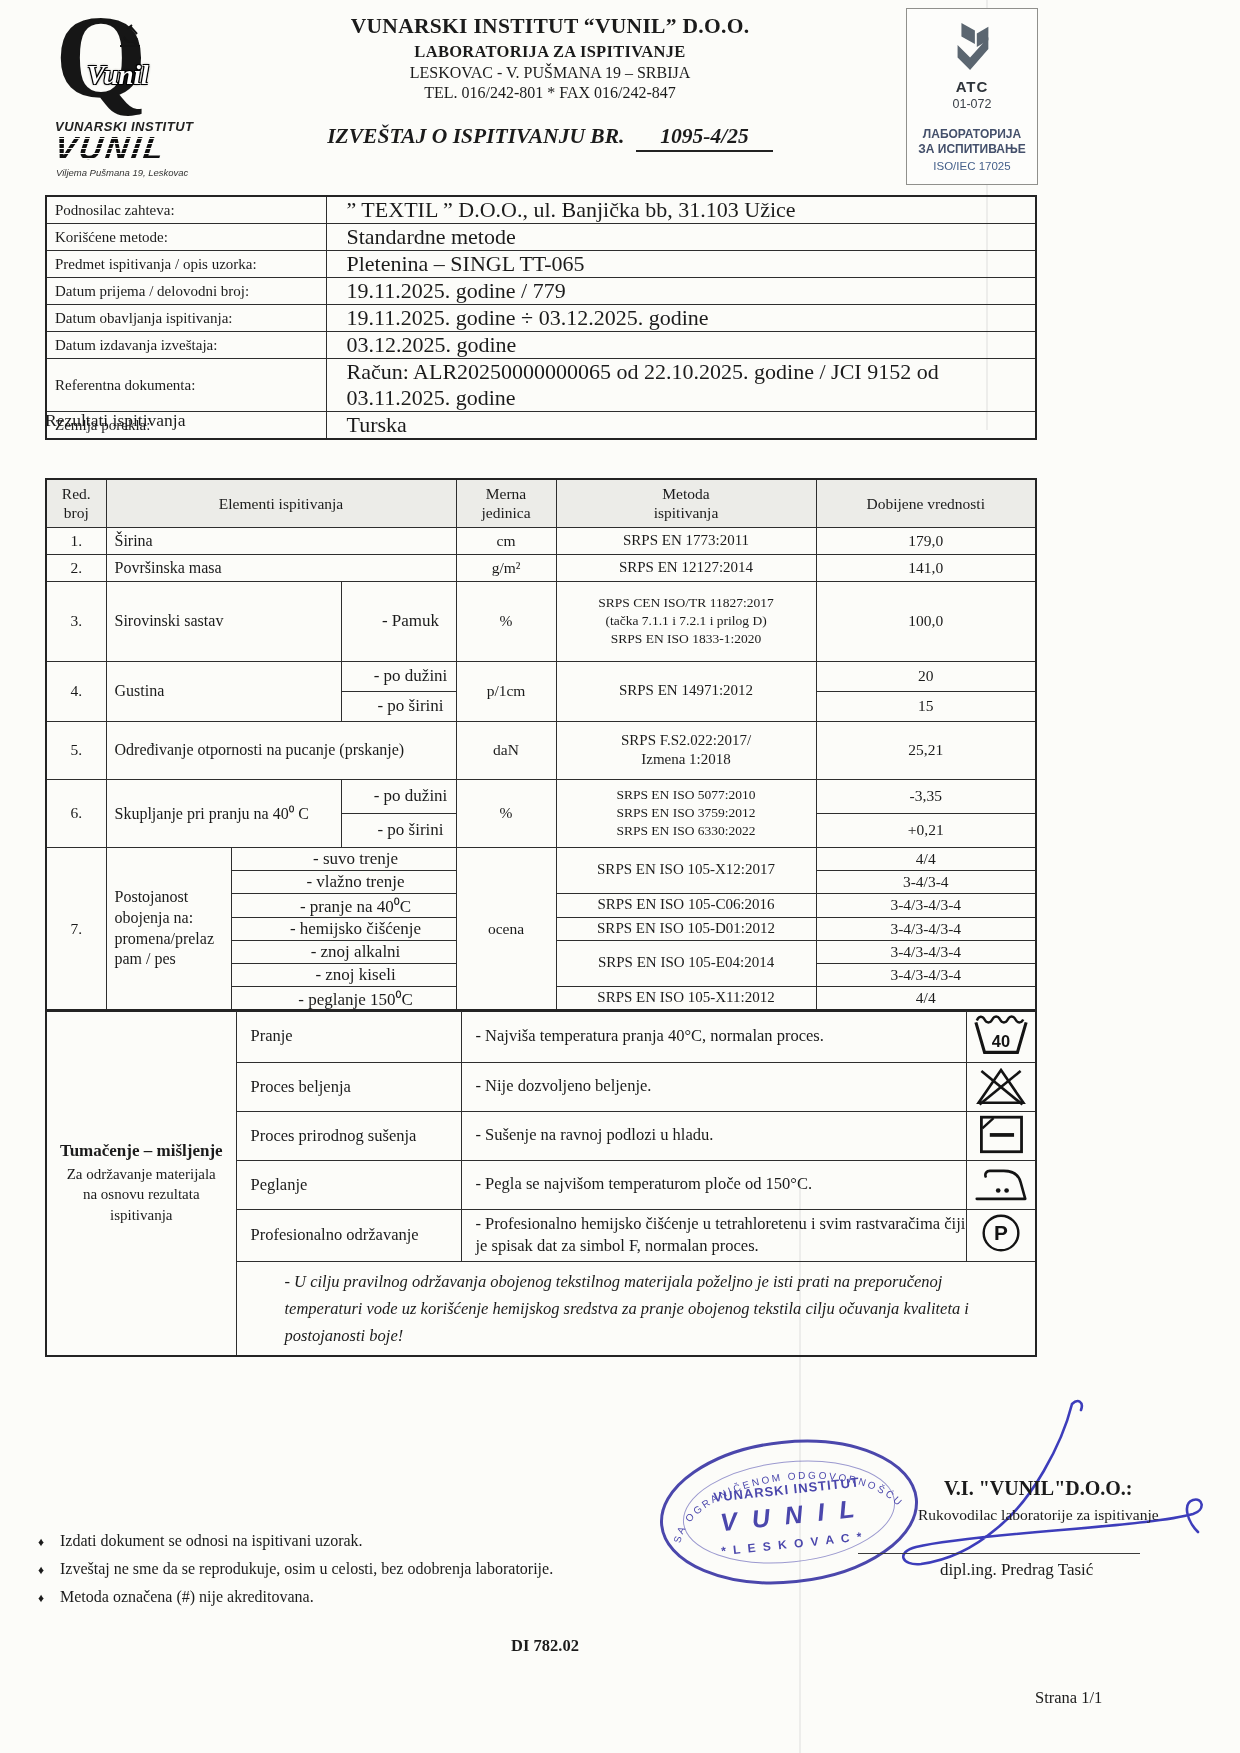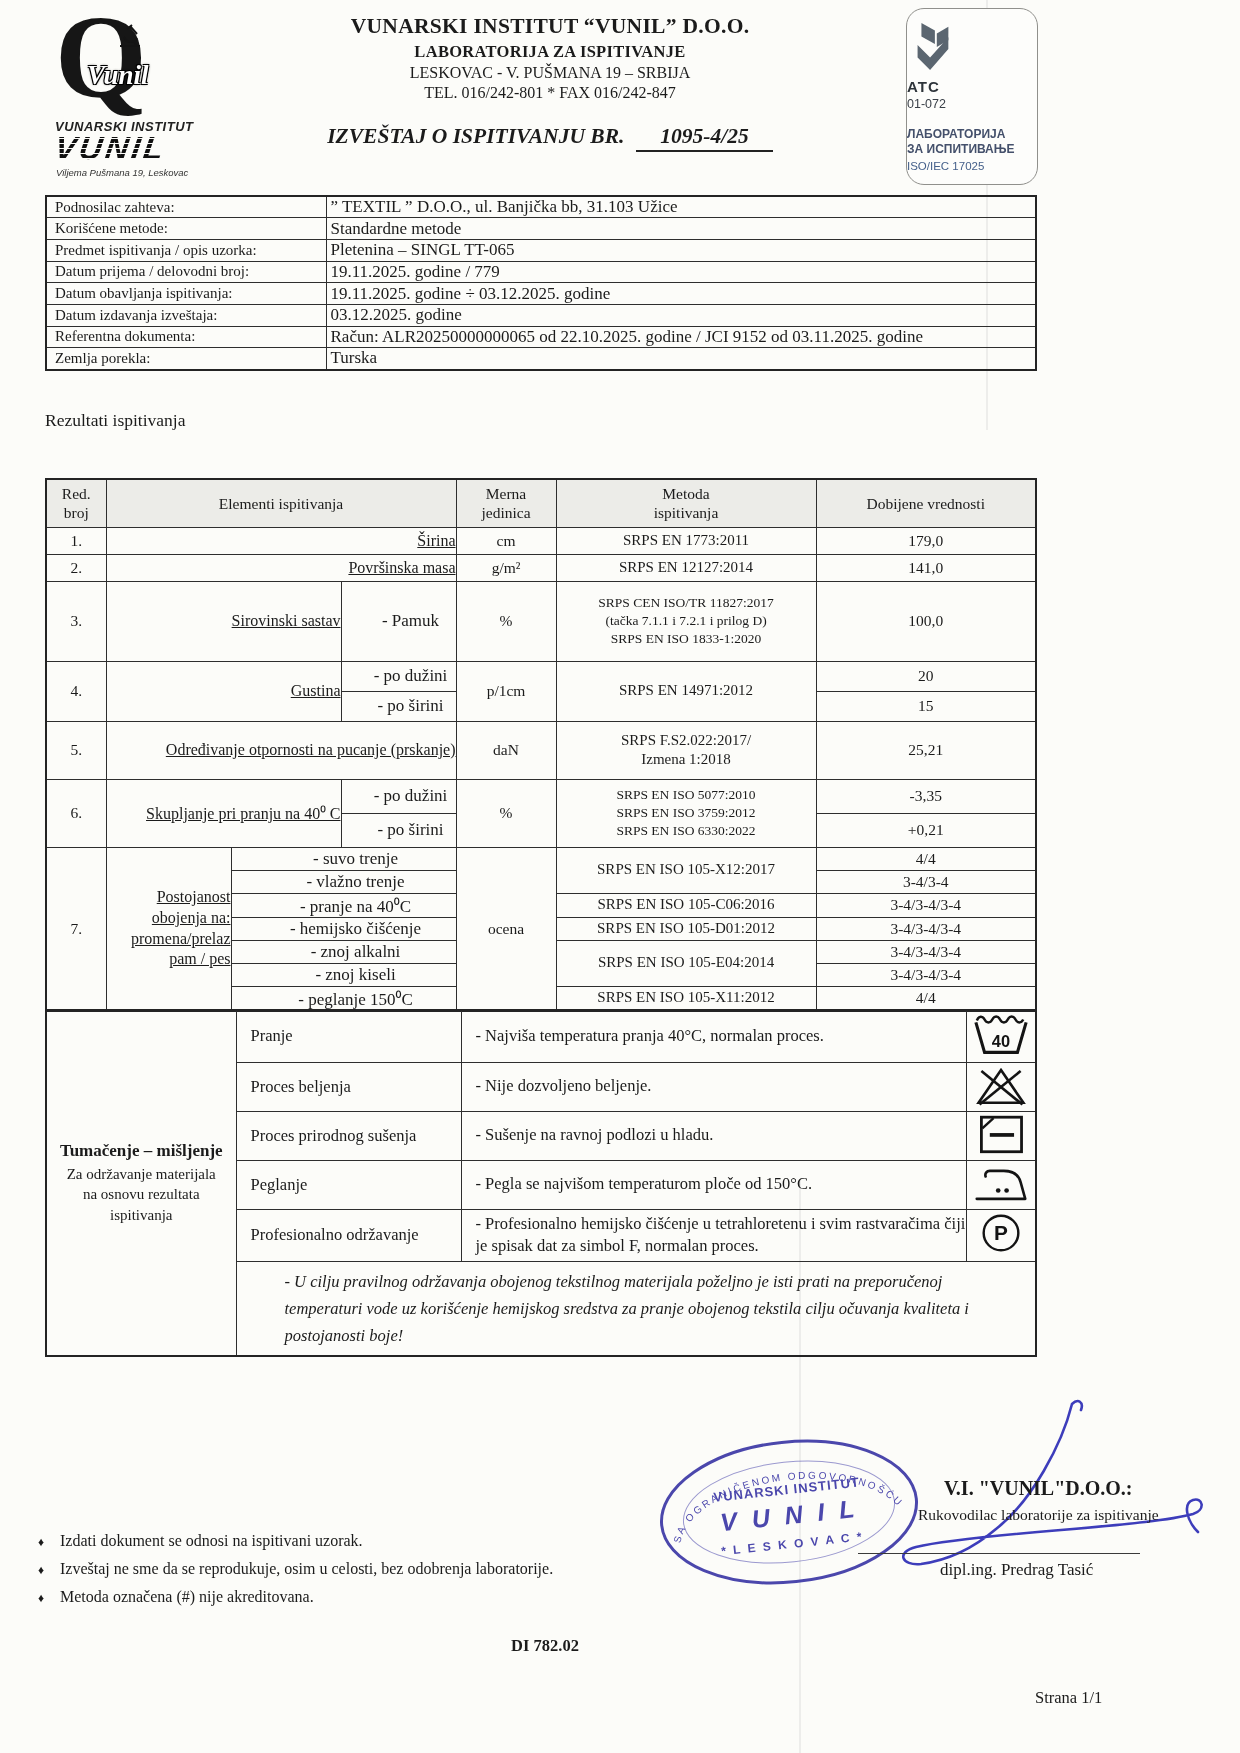--- a/index.html
+++ b/index.html
@@ -26,45 +26,45 @@
   .addr-small { left:56px; top:167px; font:italic 9.5px "Liberation Sans", sans-serif; color:#333; }
 
   .head-center { left:255px; top:14px; width:590px; text-align:center; }
   .org-name { font-size:21.5px; font-weight:bold; letter-spacing:0.3px; }
   .lab-name { font-size:16.5px; font-weight:bold; margin-top:3px; letter-spacing:0.3px; }
   .addr-line { font-size:16px; margin-top:2px; }
   .tel-line  { font-size:16px; margin-top:2px; }
   .report-line { margin-top:22px; font-size:21.5px; font-weight:bold; font-style:italic; }
   .report-no { display:inline-block; margin-left:12px; padding:0 24px 1px 24px; border-bottom:2.5px solid #222; }
 
-  .badge { left:906px; top:8px; width:132px; height:177px; border:1.5px solid #90908c; border-radius:18px;
-           background:#fdfdfb; font-family:"Liberation Sans", sans-serif; }
+  .badge { left:906px; top:8px; width:132px; height:177px; border:1.5px solid #90908c; border-radius:0;
+           background:#fdfdfb; text-align:center; font-family:"Liberation Sans", sans-serif; }
   .badge-logo { margin-top:10px; }
   .badge-acr { font-size:15px; font-weight:bold; color:#2e343a; letter-spacing:1px; margin-top:1px; }
   .badge-num { font-size:12.5px; color:#3a4048; margin-top:2px; }
   .badge-lab { font-size:12px; font-weight:bold; color:#44506b; line-height:1.25; margin-top:16px; }
   .badge-std { font-size:11.5px; font-weight:normal; color:#45608a; margin-top:3px; }
 
   
   table { border-collapse:collapse; table-layout:fixed; }
   .bt { border:2.5px solid #242424; }
   .bt td, .bt th { border:1px solid #2e2e2e; vertical-align:middle; }
 
   .info-table { left:45px; top:195px; width:990px;border-radius:27px; }
   .info-table td { height:21.7px; }
   .i-label { font-size:15px; padding-left:8px; }
-  .i-value { font-size:17px; padding-left:4px; }
+  .i-value { font-size:22px; padding-left:20px; }
 
   .section-title { left:45px; top:410px; font-size:17.5px; }
 
   .results { left:45px; top:478px; width:990px; }
   .results th { font-weight:normal; font-size:15.5px; text-align:center; white-space:pre-line;
                 background:#ececе8; background:#ecece8; line-height:1.25; }
   .c-num  { text-align:center; font-size:15.5px; }
-  .c-name { text-align:right; padding-left:8px; font-size:16px;text-decoration:underline; }
+  .c-name { text-align:left; padding-left:8px; font-size:16px; }
   .pre    { white-space:pre-line; line-height:1.3; }
   .c-sub  { text-align:center; padding-left:24px; font-size:17px; }
   .c-unit { text-align:center; font-size:15.5px; }
   .c-method { text-align:center; font-size:15px; white-space:pre-line; line-height:1.3; }
   .c-method.sm { font-size:13.5px; line-height:1.35; }
   .c-val  { text-align:center; font-size:15.5px; }
 
   .care { left:45px; top:1009px; width:990px; }
   .care-head { text-align:center; }
   .care-title { font-weight:bold; font-size:17px; margin-bottom:3px; }

